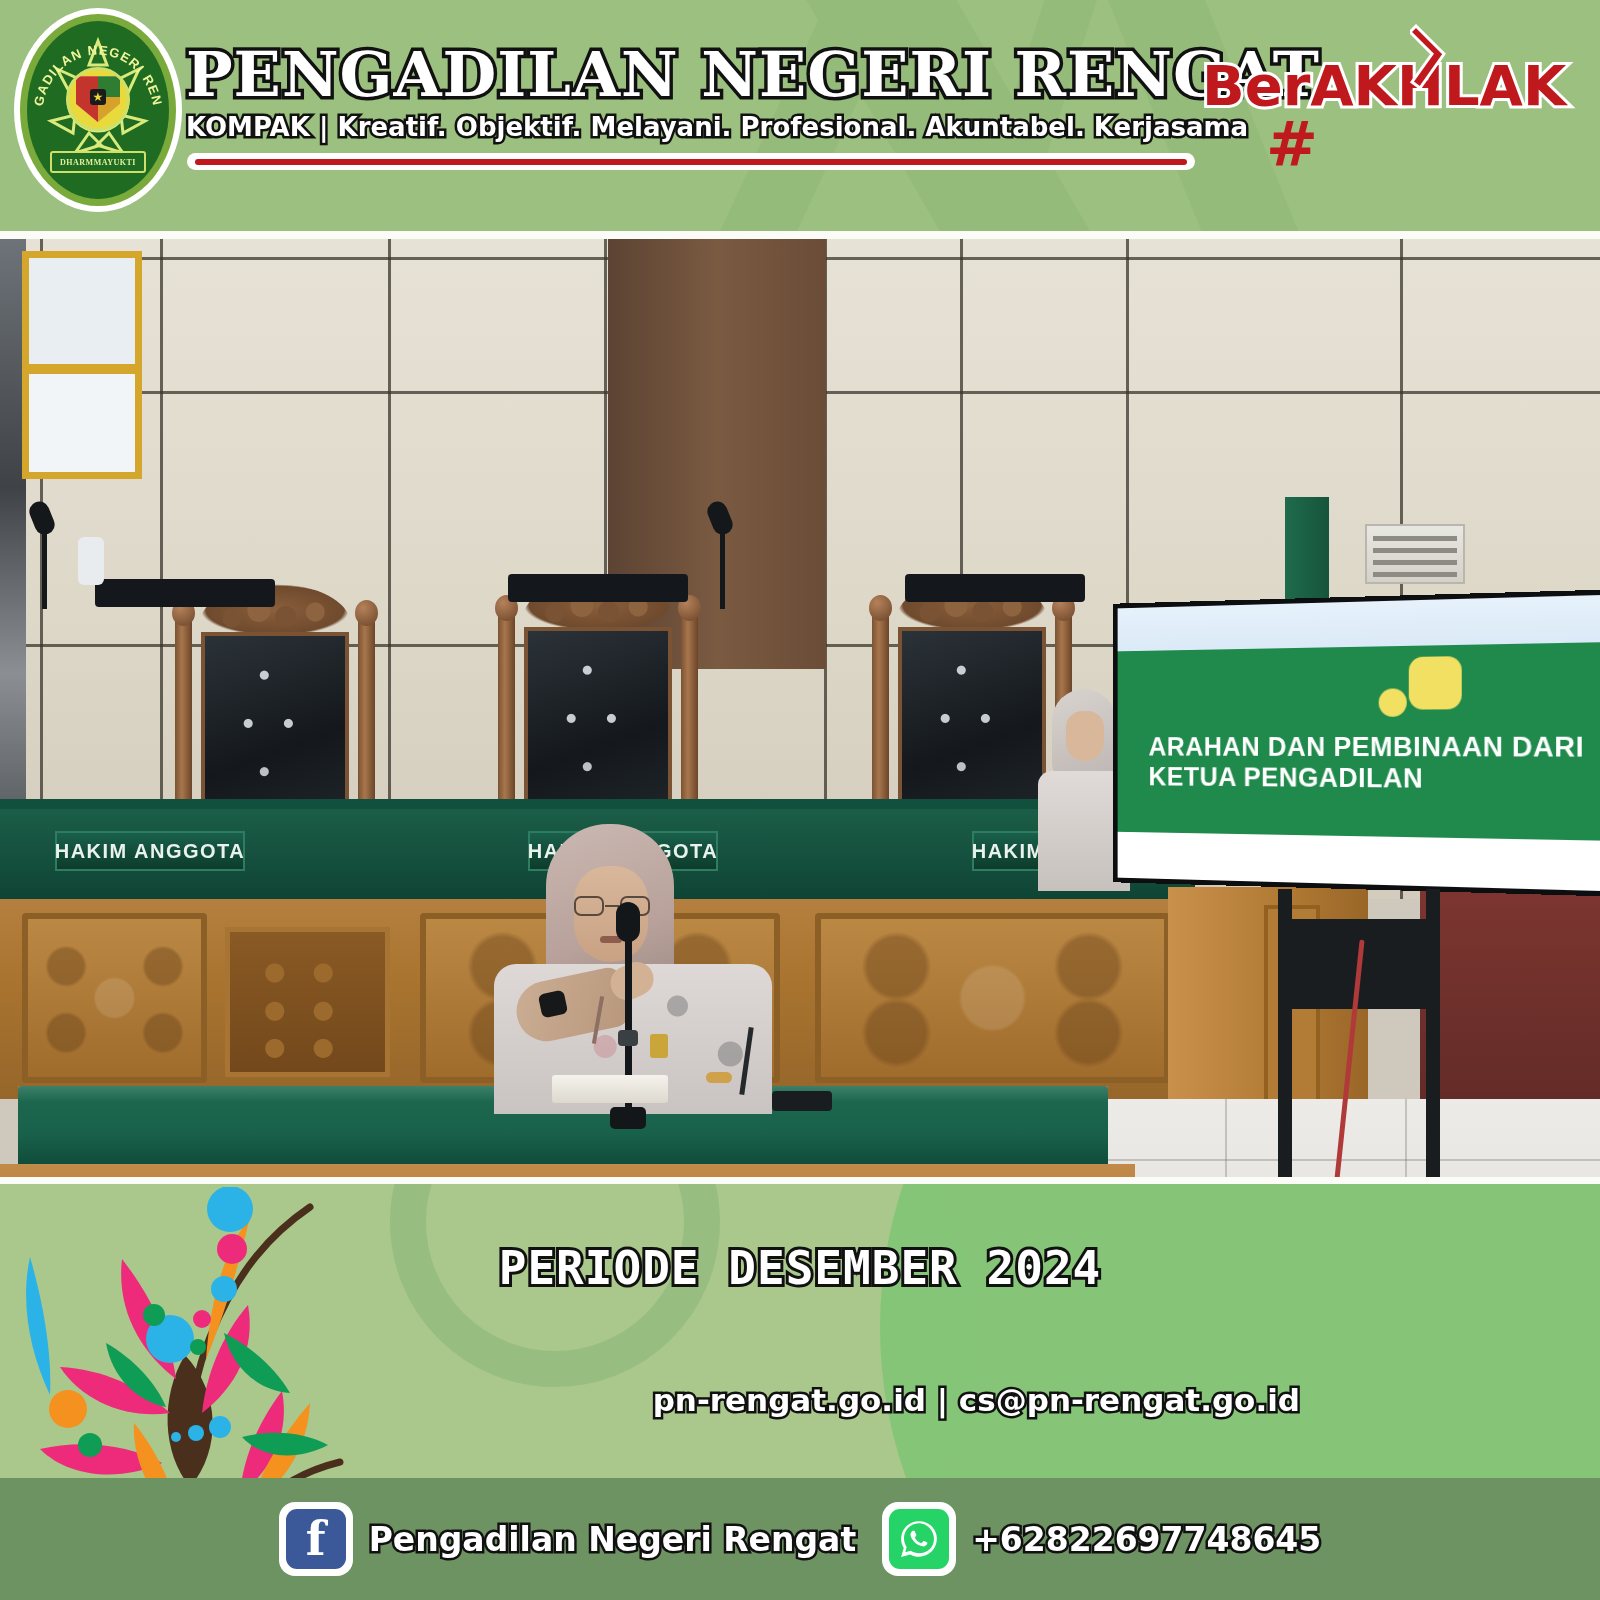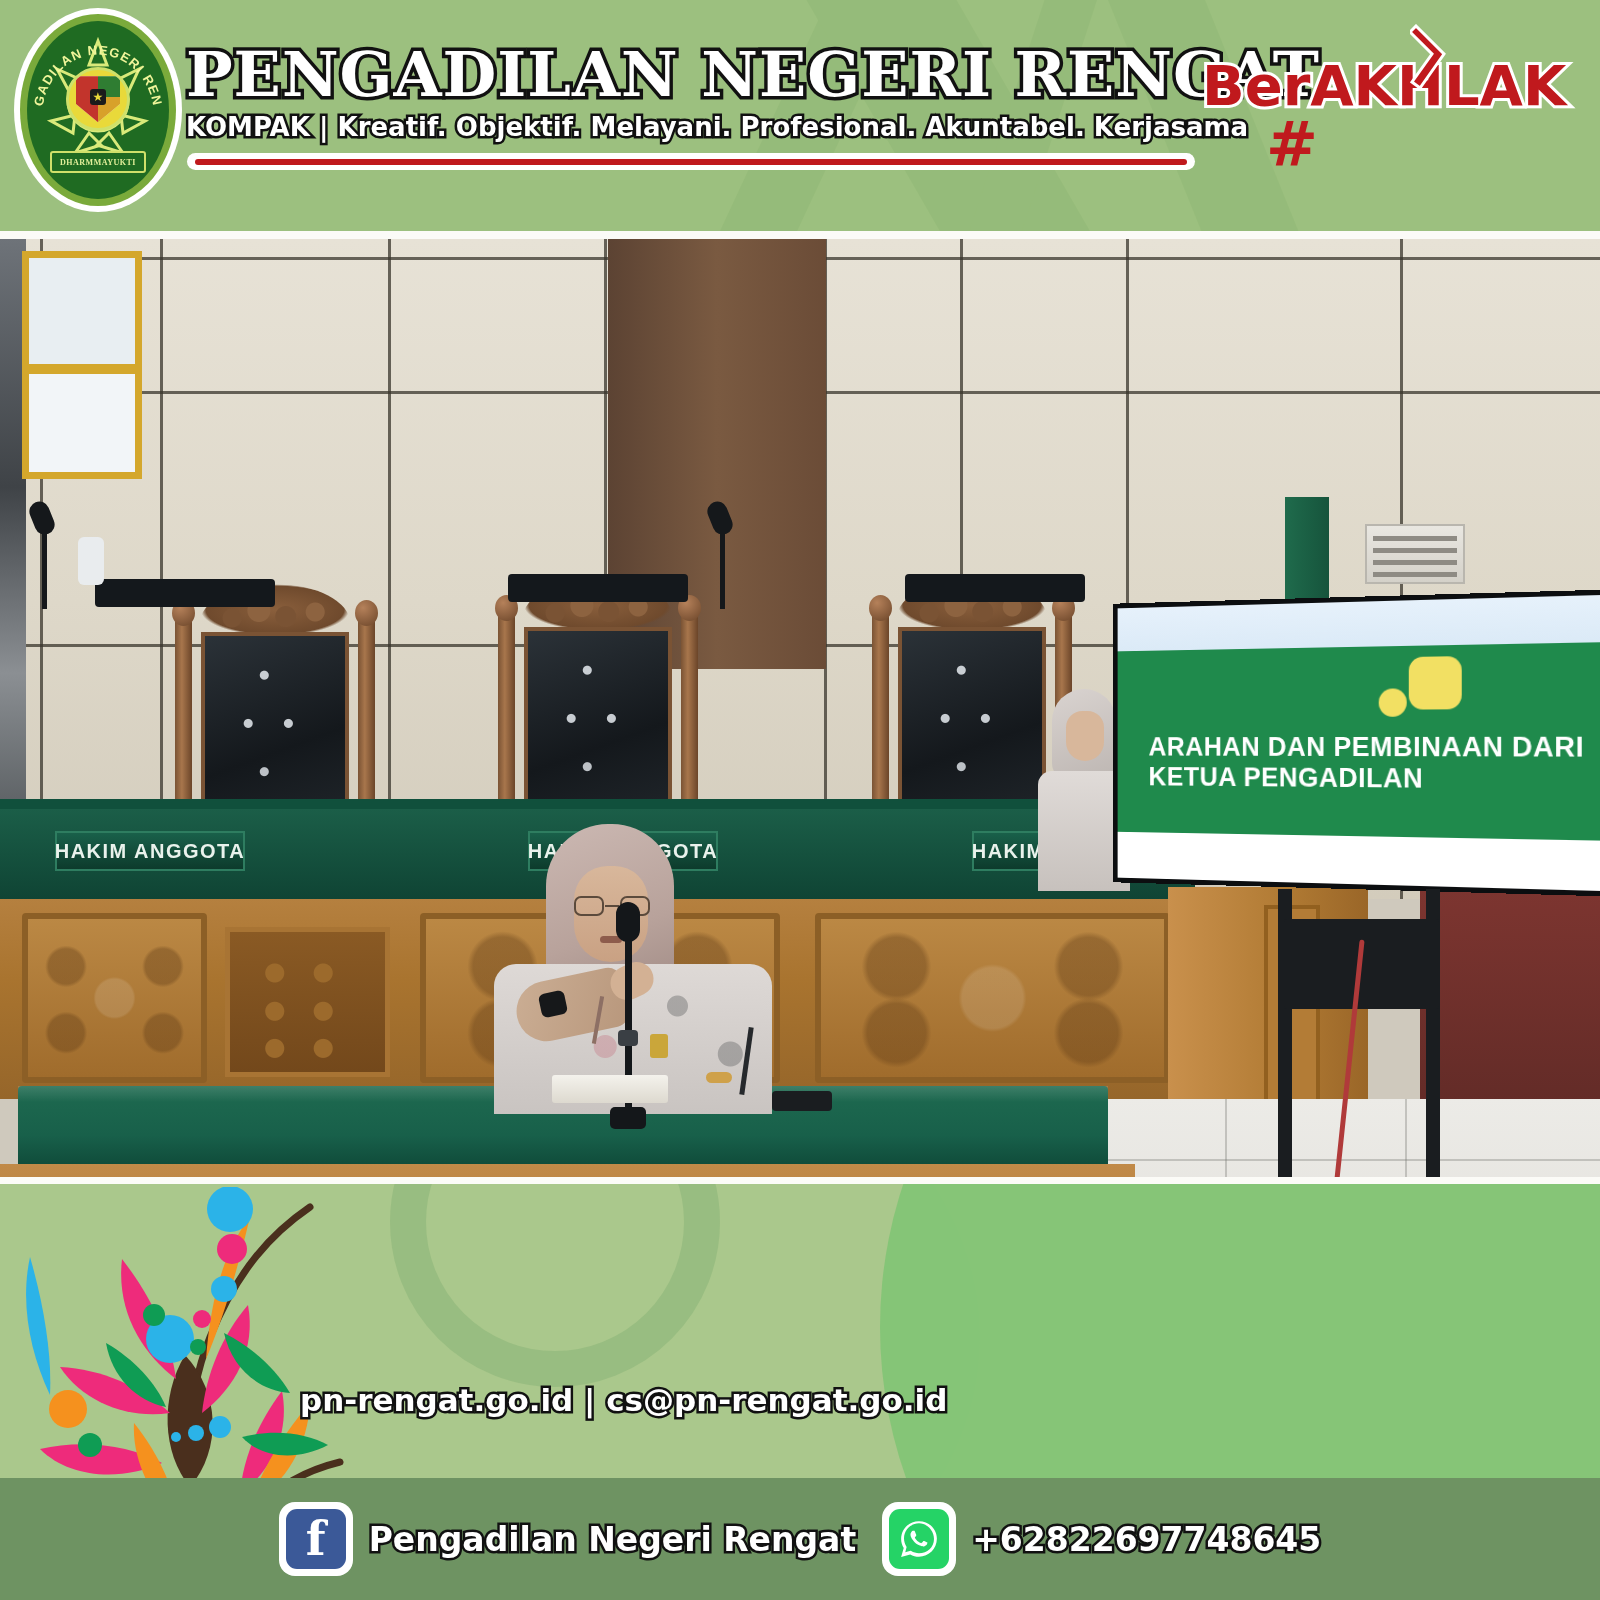--- a/index.html
+++ b/index.html
@@ -467,21 +467,21 @@
     font-weight: bold;
     font-size: 46px;
     line-height: 52px;
     letter-spacing: 1px;
     color: #ffffff;
     -webkit-text-stroke: 6px #111111;
     paint-order: stroke fill;
   }
   .ev-contact {
     position: absolute; left: 300px; top: 205px; width: 1000px;
-    text-align: left;
+    text-align: right;
     font-family: "DejaVu Sans", sans-serif;
     font-weight: bold;
     font-size: 31px;
     color: #ffffff;
     -webkit-text-stroke: 5px #111111;
     paint-order: stroke fill;
   }
 
   .social {
     position: absolute; left: 0; bottom: 0; width: 1600px; height: 122px;
@@ -787,20 +787,21 @@
         <circle cx="80" cy="258" r="12" fill="#0f9c54"></circle>
         <circle cx="90" cy="318" r="7" fill="#ee2b7b"></circle>
         <circle cx="210" cy="240" r="11" fill="#2bb3e8"></circle>
         <circle cx="186" cy="246" r="8" fill="#2bb3e8"></circle>
         <circle cx="166" cy="250" r="5" fill="#2bb3e8"></circle>
       </g>
     </svg>
   </div>
 
   <div class="ev-title">
+    <div>PERIODE DESEMBER 2024</div>
   </div>
 
   <div class="ev-contact">pn-rengat.go.id  |  cs@pn-rengat.go.id</div>
 
   <div class="f-darkband"></div>
 
   <div class="social">
     <div class="s-item">
       <div class="ic ic-fb">
           <div>

